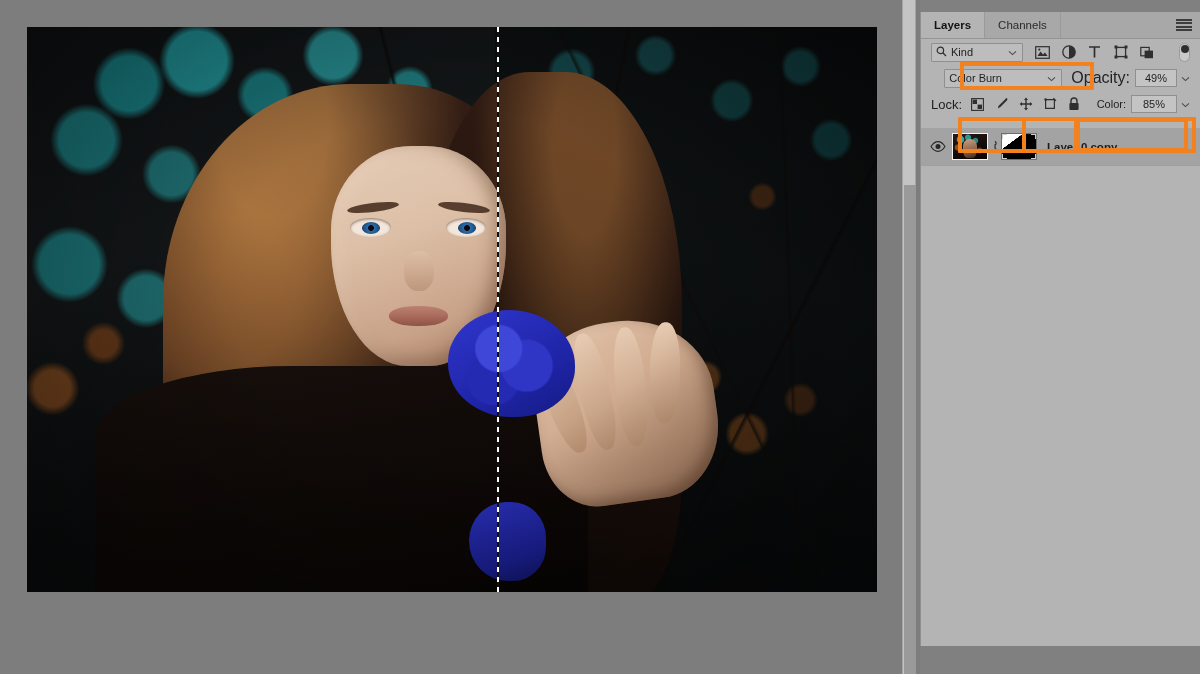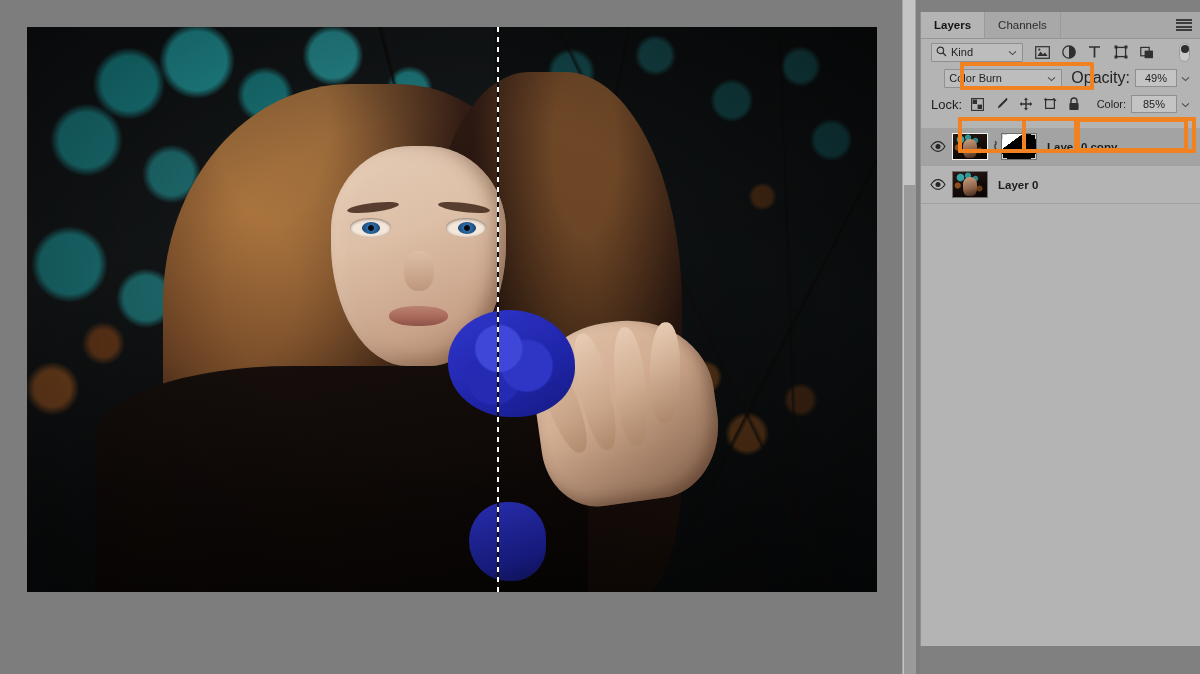--- a/index.html
+++ b/index.html
@@ -523,32 +523,20 @@
         <span class="mask-thumb">
           <span class="wedge"></span>
           <span class="c tl"></span>
           <span class="c tr"></span>
           <span class="c bl"></span>
           <span class="c br"></span>
         </span>
         <span class="layer-name">Layer 0 copy</span>
       </div>
 
-      <div class="layer-row">
-        <span class="eye">
-          <svg width="16" height="11" viewBox="0 0 16 11">
-            <path d="M1 5.5 C3.4 1.6 6 0.6 8 0.6 C10 0.6 12.6 1.6 15 5.5 C12.6 9.4 10 10.4 8 10.4 C6 10.4 3.4 9.4 1 5.5 Z" fill="none" stroke="#262626" stroke-width="1.1"></path>
-            <circle cx="8" cy="5.5" r="2.5" fill="#262626"></circle>
-          </svg>
-        </span>
-        <span class="thumb">
-          <span class="mini"></span>
-        </span>
-        <span class="layer-name">Layer 0</span>
-      </div>
 
     </div>
   </div>
 
   <div class="hl" id="hl-blend"></div>
   <div class="hl" id="hl-row"></div>
   <div class="hl" id="hl-mask"></div>
   <div class="hl" id="hl-name"></div>
 
 </div>

